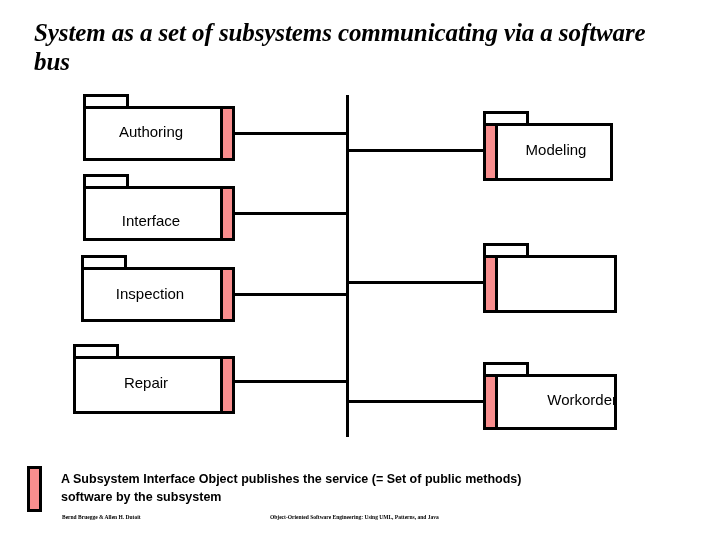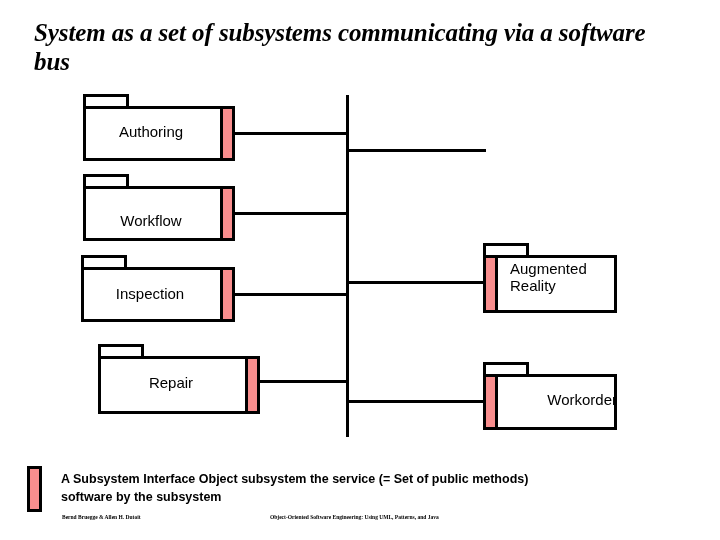--- a/index.html
+++ b/index.html
@@ -86,56 +86,60 @@
     <div class="tab"></div>
     <div class="body"></div>
     <div class="ifbar"></div>
     <div class="label" style="top:30px;text-align:center;padding-right:16px;">Authoring</div>
   </div>
 
   <div class="pkg right-if" style="left:79px;top:174px;width:152px;height:67px;">
     <div class="tab"></div>
     <div class="body"></div>
     <div class="ifbar"></div>
-    <div class="label" style="top:39px;text-align:center;padding-right:16px;">Workflow</div>
+    <div class="label" style="top:39px;text-align:center;padding-right:16px;">Interface</div>
   </div>
 
   <div class="pkg right-if" style="left:77px;top:255px;width:154px;height:67px;">
     <div class="tab"></div>
     <div class="body"></div>
     <div class="ifbar"></div>
     <div class="label" style="top:31px;text-align:center;padding-right:16px;">Inspection</div>
   </div>
 
-  <div class="pkg right-if" style="left:69px;top:344px;width:162px;height:70px;margin-left:25px;">
+  <div class="pkg right-if" style="left:69px;top:344px;width:162px;height:70px;">
     <div class="tab"></div>
     <div class="body"></div>
     <div class="ifbar"></div>
     <div class="label" style="top:31px;text-align:center;padding-right:16px;">Repair</div>
   </div>
 
+  <div class="pkg left-if" style="left:479px;top:111px;width:130px;height:70px;">
+    <div class="tab"></div>
+    <div class="body"></div>
+    <div class="ifbar"></div>
+    <div class="label" style="top:31px;text-align:center;padding-left:16px;">Modeling</div>
+  </div>
 
   <div class="pkg left-if" style="left:479px;top:243px;width:134px;height:70px;">
     <div class="tab"></div>
     <div class="body"></div>
     <div class="ifbar"></div>
-    <div class="label" style="top:18px;text-align:left;padding-left:27px;">Augmented
-Reality</div>
   </div>
 
   <div class="pkg left-if" style="left:479px;top:362px;width:134px;height:68px;">
     <div class="tab"></div>
     <div class="body"></div>
     <div class="ifbar"></div>
     <div class="label" style="top:30px;text-align:right;padding-left:16px;">Workorder</div>
   </div>
 
   <div class="legend-bar"></div>
   <div class="legend-text">
-    <div>A Subsystem Interface Object  subsystem the service  (= Set of public methods)</div>
+    <div>A Subsystem Interface Object  publishes the service  (= Set of public methods)</div>
     <div>software by the subsystem</div>
   </div>
 
   <div class="footer f-left">Bernd Bruegge &amp; Allen H. Dutoit</div>
   <div class="footer f-center">Object-Oriented Software Engineering: Using UML, Patterns, and Java</div>
   <div class="footer f-right">12</div>
 
 </div>
 
 </body></html>

